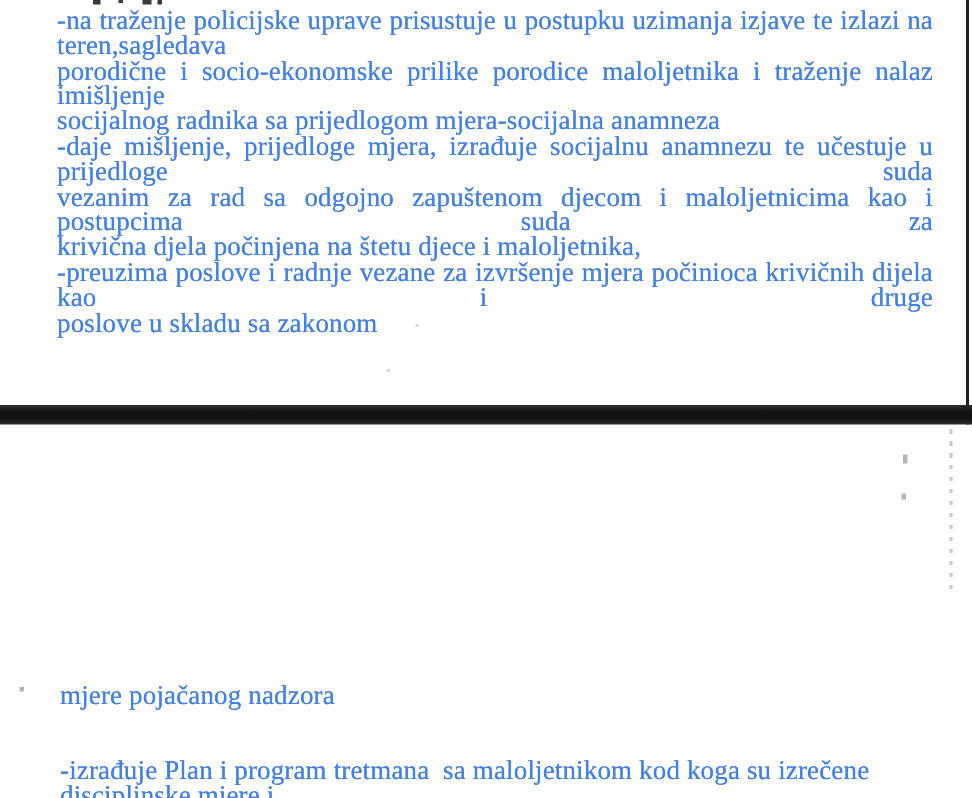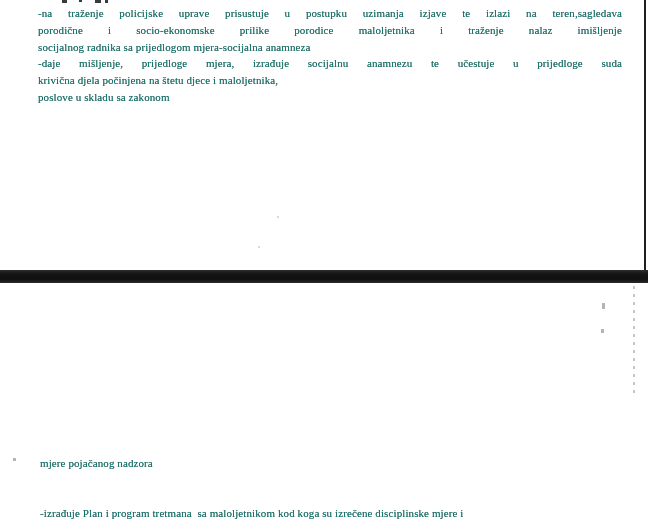--- a/index.html
+++ b/index.html
@@ -6,31 +6,31 @@
   #screen {
     position: relative;
     width: 648px;
     height: 532px;
     background: #ffffff;
     overflow: hidden;
     font-family: "Liberation Serif", "DejaVu Serif", serif;
   }
   .text-block {
     position: absolute;
-    color: #0f766e;
-    font-size: 11px;
+    color: #3b82f6;
+    font-size: 18px;
     line-height: 16.8px;
     letter-spacing: 0.1px;
   }
   #block1 { left: 38px; top: 5px; width: 584px; }
   #block2 { left: 40px; top: 421px; width: 600px; white-space: pre-wrap; }
   .tline { min-height: 16.8px; }
   
   .tline.just { text-align: justify; text-align-last: justify; }
-  .tline.plain { text-align: center; text-align-last: left; }
+  .tline.plain { text-align: left; text-align-last: left; }
   
   .text-block .tline { text-shadow: 0 0 0.4px rgba(20,20,20,0.55); }
 
   .page-break-bar {
     position: absolute;
     left: 0; top: 270px;
     width: 648px; height: 13px;
     background: linear-gradient(180deg, #2e2e2e 0%, #141414 30%, #101010 70%, #2a2a2a 100%);
   }
   .scan-edge-line {
@@ -68,21 +68,23 @@
     <span class="frag f2"></span>
     <span class="frag f3"></span>
     <span class="frag f4"></span>
   </div>
 
   <div id="block1" class="text-block">
     <div class="tline just">-na traženje  policijske uprave  prisustuje u postupku uzimanja izjave te izlazi na teren,sagledava</div>
     <div class="tline just">porodične i socio-ekonomske prilike porodice  maloljetnika i traženje  nalaz imišljenje</div>
     <div class="tline plain">socijalnog radnika sa prijedlogom mjera-socijalna anamneza</div>
     <div class="tline just">-daje mišljenje, prijedloge mjera, izrađuje socijalnu anamnezu te učestuje  u prijedloge  suda</div>
+    <div class="tline just">vezanim za rad sa odgojno zapuštenom djecom i maloljetnicima kao i postupcima  suda za</div>
     <div class="tline plain">krivična djela počinjena na štetu djece i maloljetnika,</div>
+    <div class="tline just">-preuzima poslove i radnje  vezane za izvršenje mjera počinioca krivičnih dijela kao i druge</div>
     <div class="tline plain">poslove u skladu sa zakonom</div>
   </div>
 
   <div class="scan-edge-line"></div>
 
   <div class="page-break-bar"></div>
 
   <div class="scan-speckle-line"></div>
   <span class="speck s1"></span>
   <span class="speck s2"></span>

